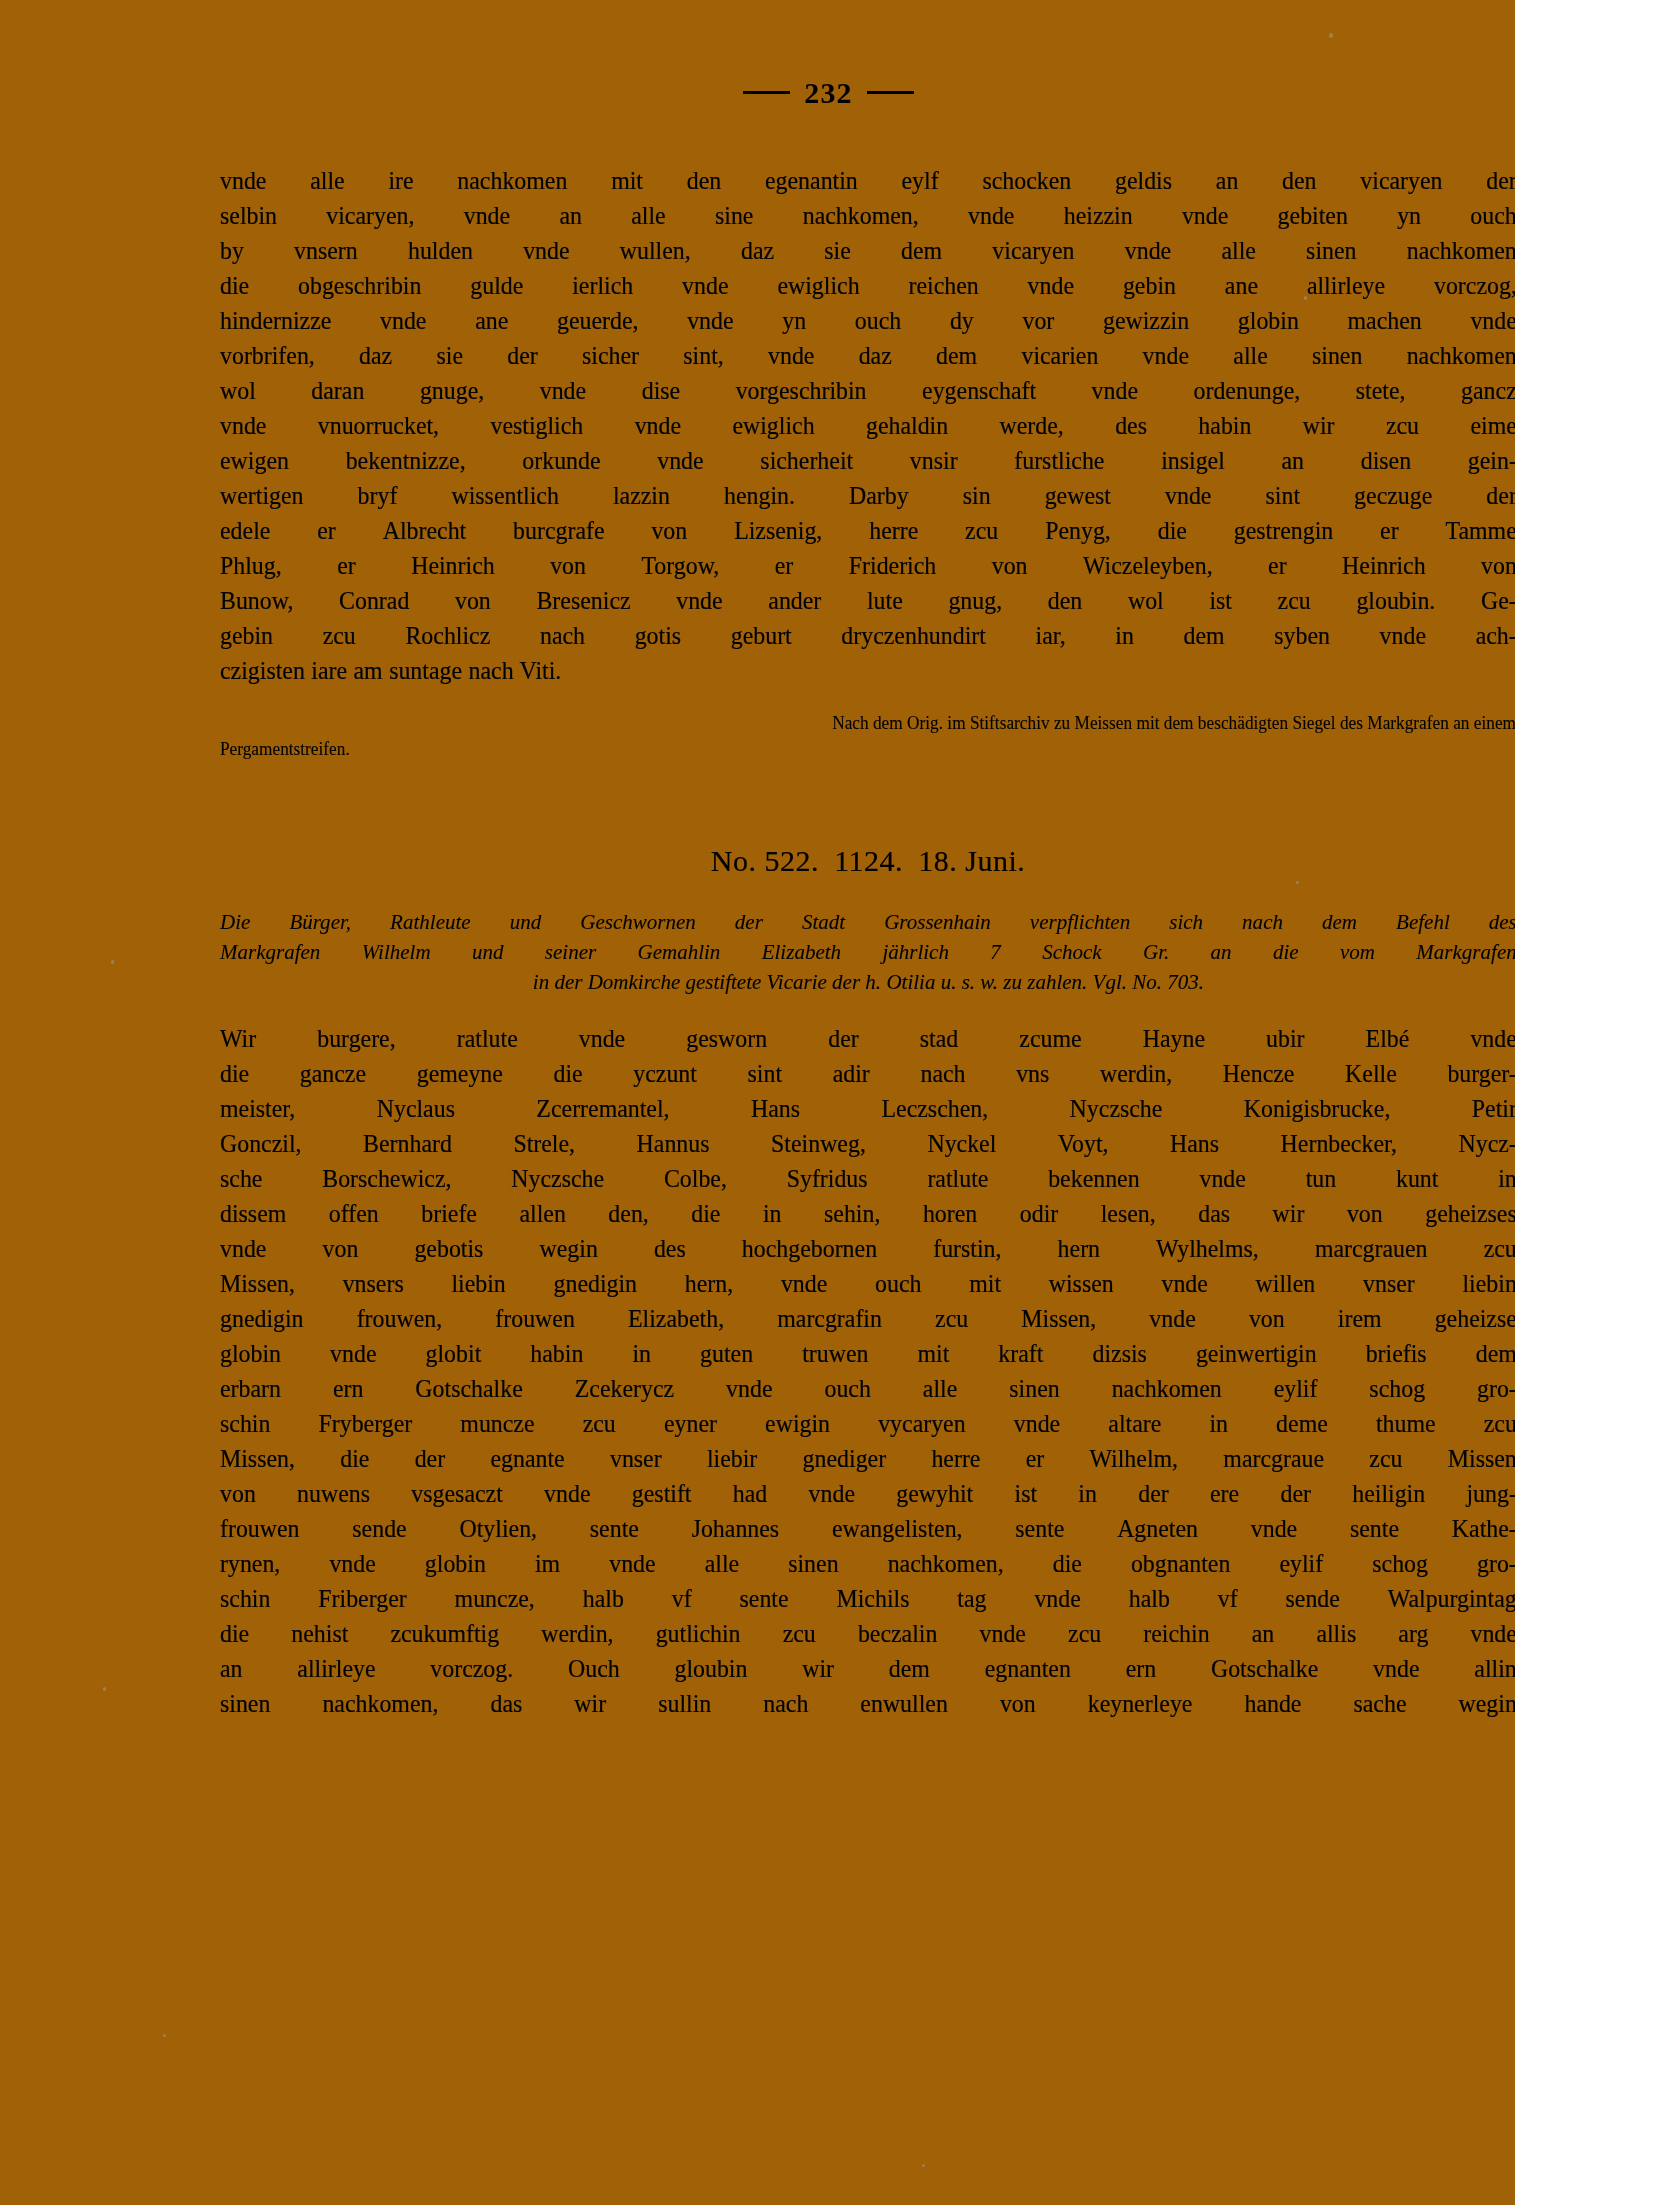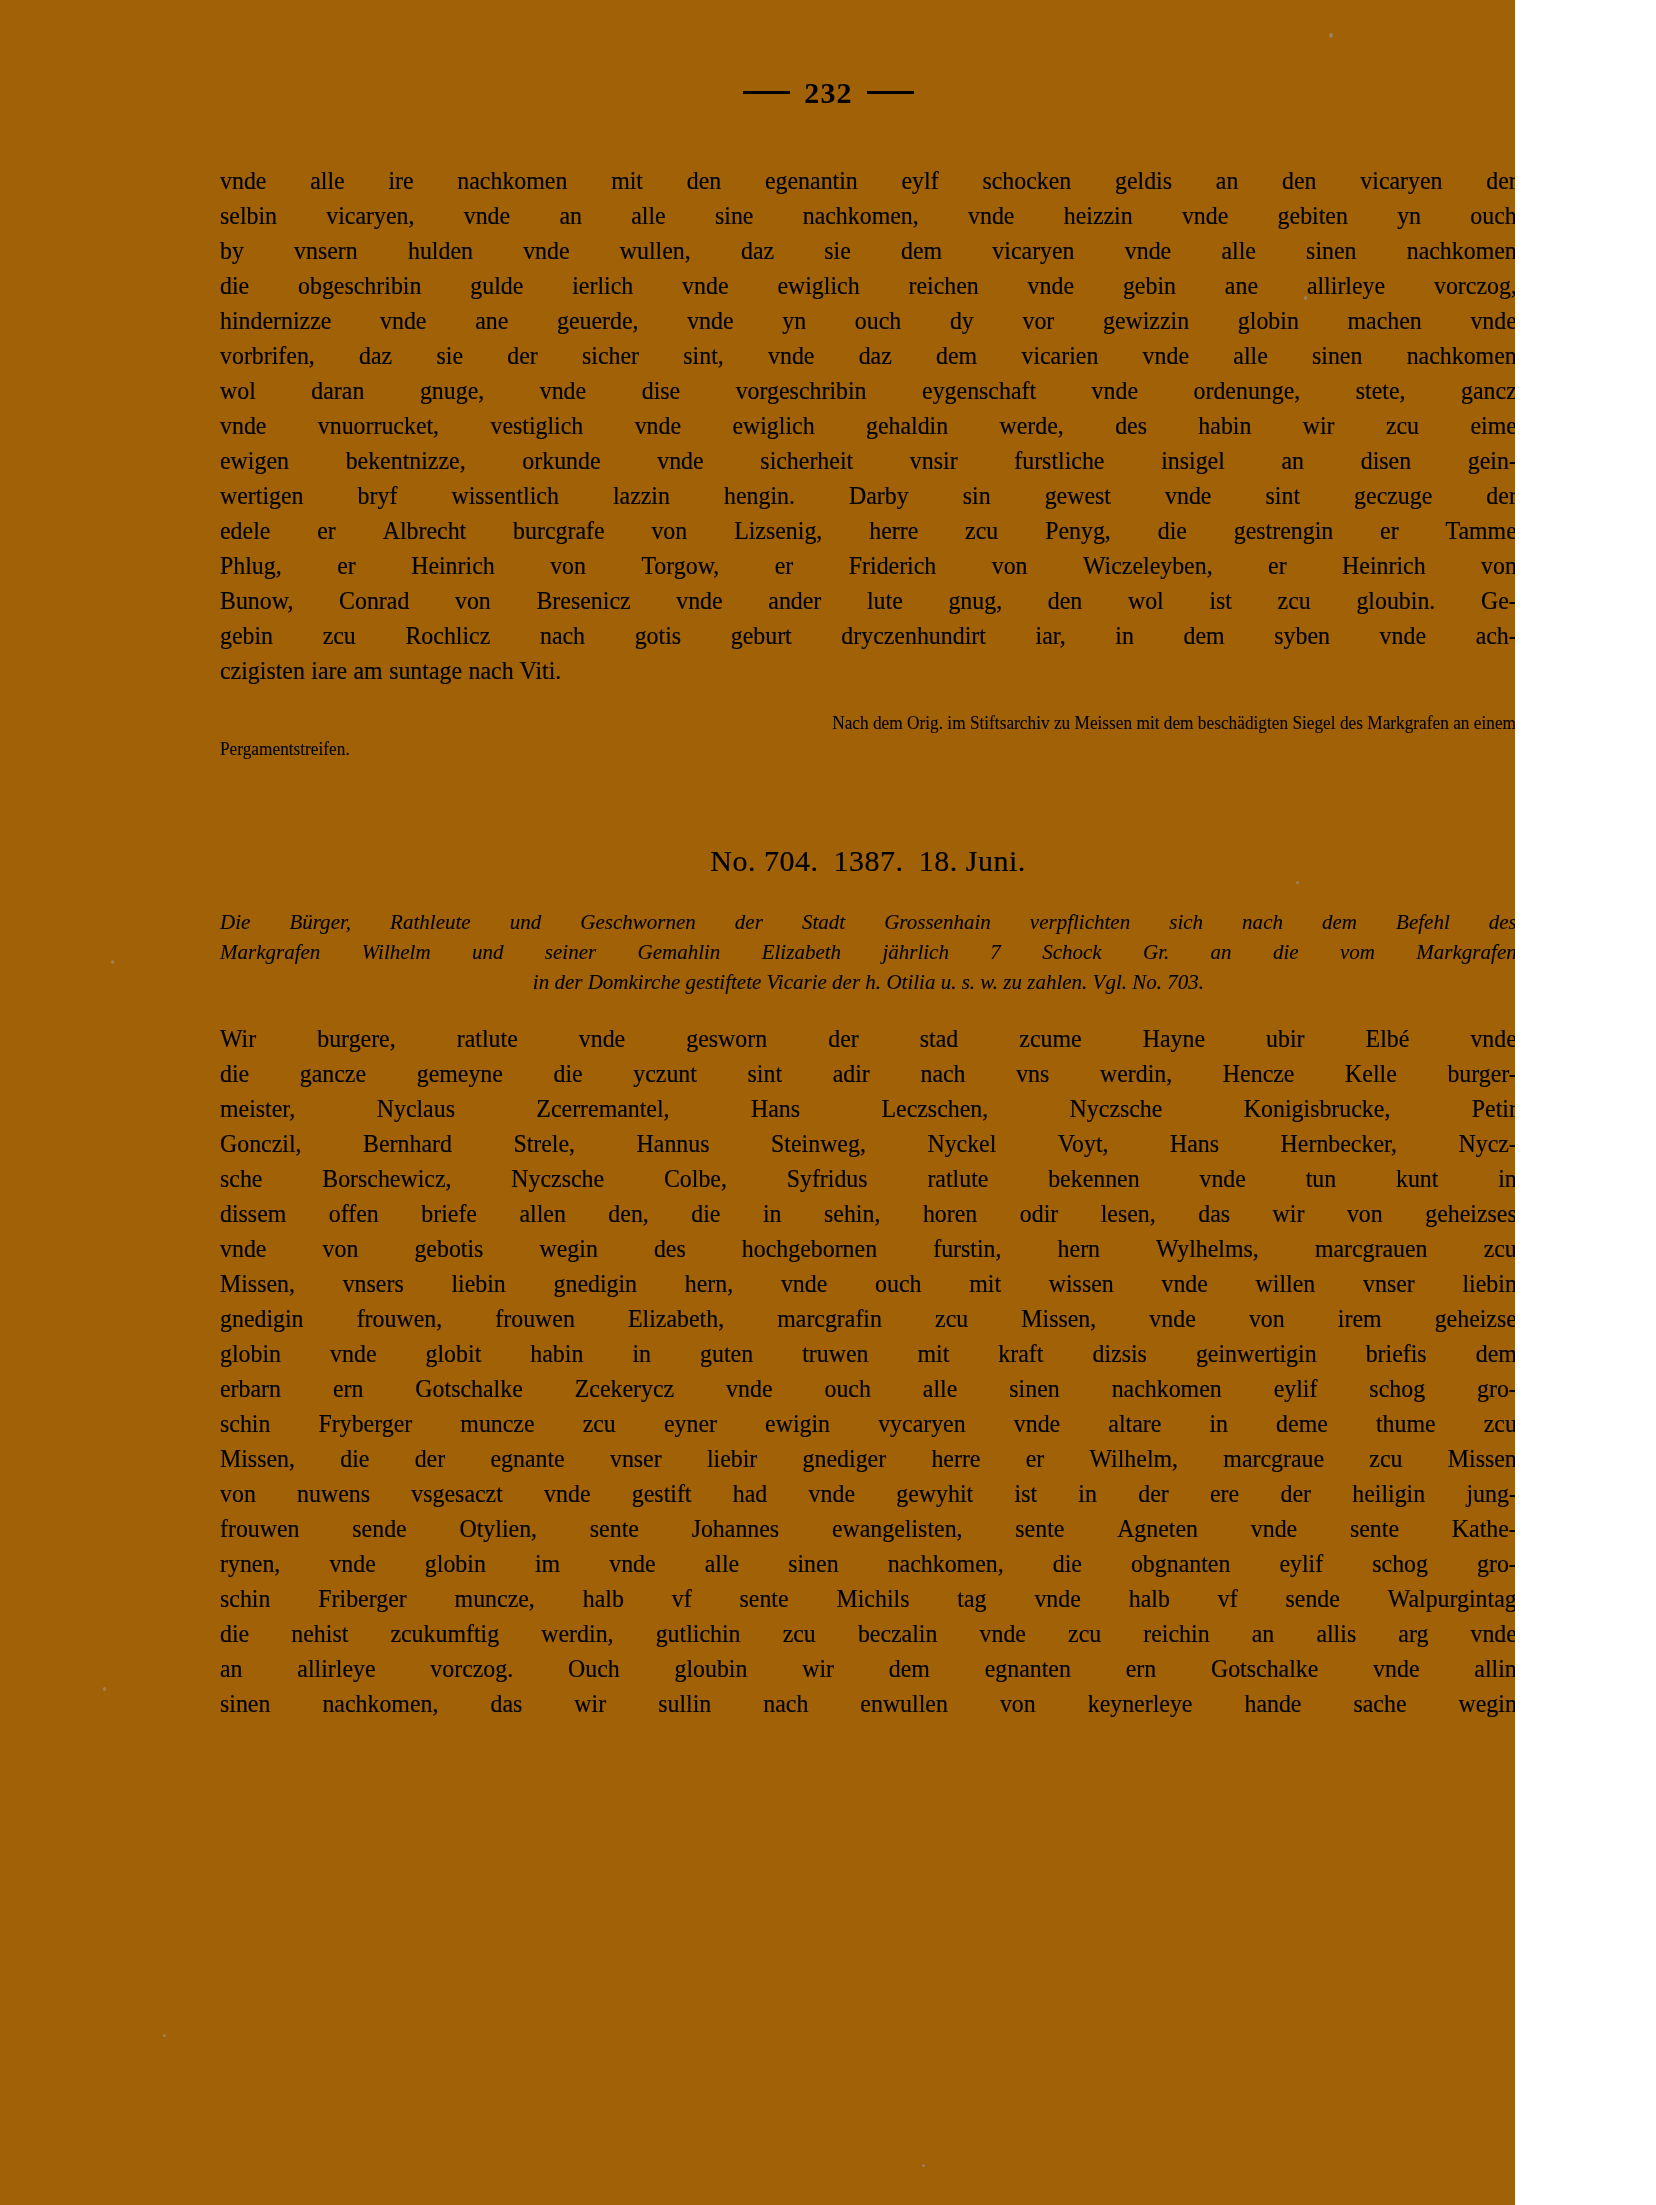--- a/index.html
+++ b/index.html
@@ -367,21 +367,21 @@
 
     <div class="archive-note">
       <div class="ln just">
           <span class="note-indent"></span>
           <span>Nach dem Orig. im Stiftsarchiv zu Meissen mit dem beschädigten Siegel des Markgrafen an einem</span>
         </div>
       <div class="ln"><span>Pergamentstreifen.</span></div>
     </div>
 
     <div class="doc-heading">
-      <span class="seg">No. 704.</span><span class="seg">1387.</span><span class="seg">18. Juni.</span>
+      <span class="seg">No. 522.</span><span class="seg">1124.</span><span class="seg">18. Juni.</span>
     </div>
 
     <div class="regest">
       <div class="ln just" style="display: flex; justify-content: space-between;">
           <span>Die</span>
           <span>Bürger,</span>
           <span>Rathleute</span>
           <span>und</span>
           <span>Geschwornen</span>
           <span>der</span>

